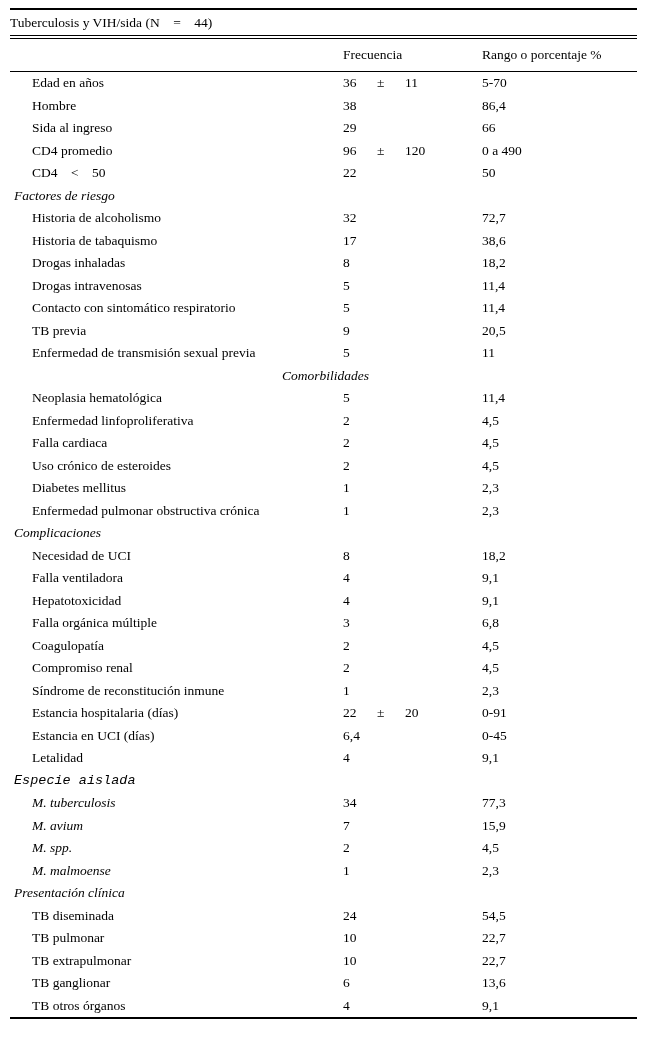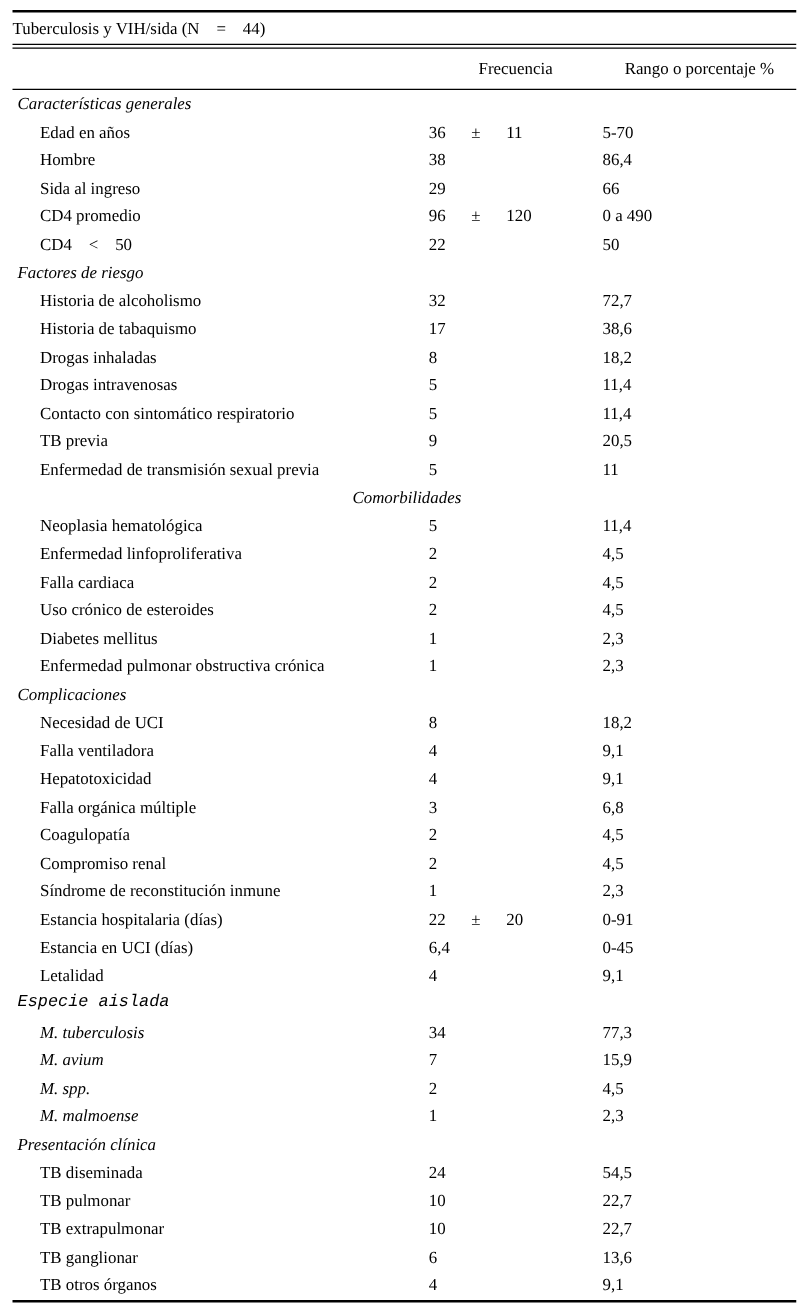--- a/index.html
+++ b/index.html
@@ -27,21 +27,20 @@
     white-space: pre;
   }
 
   .header-row {
     display: grid;
     grid-template-columns: 333px 139px 1fr;
     height: 32px;
     line-height: 32px;
     font-size: 13.5px;
     white-space: pre;
-    text-align: center;
   }
 
   .row {
     display: grid;
     grid-template-columns: 333px 34px 28px 77px 1fr;
     height: 22.5px;
     line-height: 22.5px;
     font-size: 13.5px;
     white-space: pre;
     overflow: hidden;
@@ -65,21 +64,20 @@
 
   <div class="header-row">
     <span></span>
     <span>Frecuencia</span>
     <span>Rango o porcentaje %</span>
   </div>
 
   <div class="rule-single"></div>
 
   <div id="table-body">
-      <div class="row"><span class="cell-label section-label" style="grid-column: 1 / 6;">Características generales</span></div>
       <div class="row"><span class="cell-label indent">Edad en años</span><span class="cell-freq">36</span><span class="cell-pm">±</span><span class="cell-freq2">11</span><span class="cell-range">5-70</span></div>
       <div class="row"><span class="cell-label indent">Hombre</span><span class="cell-freq">38</span><span class="cell-pm"></span><span class="cell-freq2"></span><span class="cell-range">86,4</span></div>
       <div class="row"><span class="cell-label indent">Sida al ingreso</span><span class="cell-freq">29</span><span class="cell-pm"></span><span class="cell-freq2"></span><span class="cell-range">66</span></div>
       <div class="row"><span class="cell-label indent">CD4 promedio</span><span class="cell-freq">96</span><span class="cell-pm">±</span><span class="cell-freq2">120</span><span class="cell-range">0 a 490</span></div>
       <div class="row"><span class="cell-label indent">CD4    &lt;    50</span><span class="cell-freq">22</span><span class="cell-pm"></span><span class="cell-freq2"></span><span class="cell-range">50</span></div>
       <div class="row"><span class="cell-label section-label" style="grid-column: 1 / 6;">Factores de riesgo</span></div>
       <div class="row"><span class="cell-label indent">Historia de alcoholismo</span><span class="cell-freq">32</span><span class="cell-pm"></span><span class="cell-freq2"></span><span class="cell-range">72,7</span></div>
       <div class="row"><span class="cell-label indent">Historia de tabaquismo</span><span class="cell-freq">17</span><span class="cell-pm"></span><span class="cell-freq2"></span><span class="cell-range">38,6</span></div>
       <div class="row"><span class="cell-label indent">Drogas inhaladas</span><span class="cell-freq">8</span><span class="cell-pm"></span><span class="cell-freq2"></span><span class="cell-range">18,2</span></div>
       <div class="row"><span class="cell-label indent">Drogas intravenosas</span><span class="cell-freq">5</span><span class="cell-pm"></span><span class="cell-freq2"></span><span class="cell-range">11,4</span></div>

